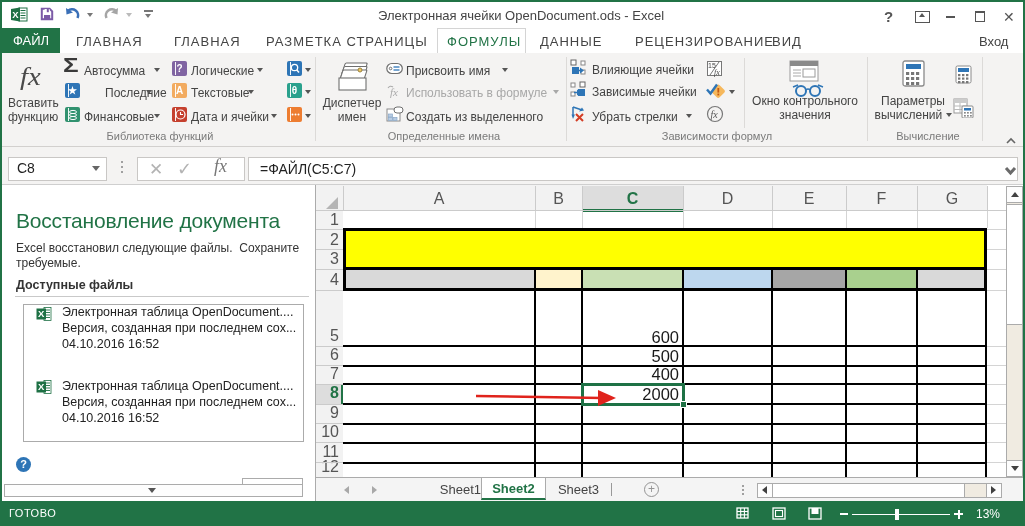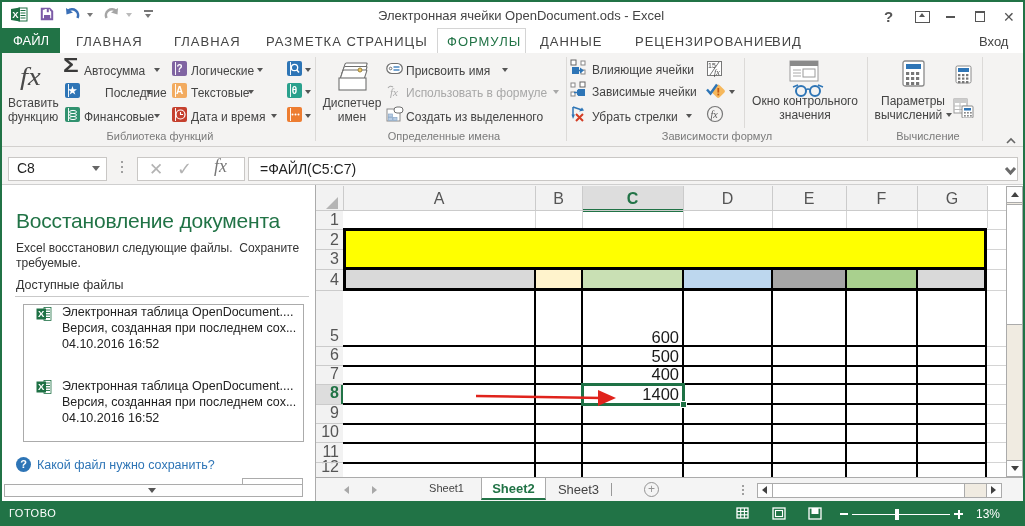--- a/index.html
+++ b/index.html
@@ -118,21 +118,21 @@
 <div class="abs bk" style="left:172px;top:61px;background:#8064a2;">?</div>
 <div class="abs rtxt" style="left:191px;top:64px;">Логические</div>
 <div class="abs dd" style="left:257px;top:68px;"></div>
 <div class="abs bk" style="left:172px;top:83px;background:#f2ab60;">A</div>
 <div class="abs rtxt" style="left:191px;top:86px;">Текстовые</div>
 <div class="abs dd" style="left:248px;top:90px;"></div>
 <div class="abs bk" style="left:172px;top:107px;background:#c5402e;"><svg width="15" height="15">
       <circle cx="8.5" cy="7.5" r="4.5" fill="none" stroke="#fff" stroke-width="1.2"></circle>
       <path d="M8.5 5 V7.5 H11" fill="none" stroke="#fff" stroke-width="1.1"></path>
     </svg></div>
-<div class="abs rtxt" style="left:191px;top:110px;">Дата и время</div>
+<div class="abs rtxt" style="left:191px;top:110px;">Дата и ячейки</div>
 <div class="abs dd" style="left:271px;top:114px;"></div>
 
 <div class="abs bk" style="left:287px;top:61px;background:#2e75b6;"><svg width="15" height="15">
       <circle cx="7.5" cy="6.5" r="3.2" fill="none" stroke="#fff" stroke-width="1.3"></circle>
       <line x1="9.8" y1="9" x2="12" y2="11.5" stroke="#fff" stroke-width="1.5"></line>
     </svg></div>
 <div class="abs dd" style="left:305px;top:68px;"></div>
 <div class="abs bk" style="left:287px;top:83px;background:#2aa18d;">θ</div>
 <div class="abs dd" style="left:305px;top:90px;"></div>
 <div class="abs bk" style="left:287px;top:107px;background:#ed7d31;"><svg width="15" height="15">
@@ -304,21 +304,21 @@
 <div class="abs" style="left:260px;top:161px;font-size:14px;color:#222;">=ФАЙЛ(C5:C7)</div>
 <svg class="abs" style="left:1004px;top:166px;" width="13" height="11">
     <path d="M2 2 L6.5 7 L11 2" fill="none" stroke="#6a6a6a" stroke-width="3"></path>
   </svg>
 
 <div class="abs" style="left:2px;top:184px;width:1021px;height:1px;background:#cfcfcf;"></div>
 
 <div id="panel" class="abs" style="left:2px;top:185px;width:314px;height:316px;background:#fff;border-right:1px solid #ababab;box-sizing:border-box;">
  <div class="abs" style="left:14px;top:24px;font-size:21px;letter-spacing:-0.2px;color:#217346;white-space:nowrap;">Восстановление документа</div>
  <div class="abs" style="left:14px;top:56px;width:300px;font-size:12px;line-height:14.5px;color:#333;">Excel восстановил следующие файлы.&nbsp; Сохраните<br>требуемые.</div>
- <div class="abs" style="left:14px;top:93px;font-size:12.5px;font-weight:normal;color:#333;">Доступные файлы</div>
+ <div class="abs" style="left:14px;top:93px;font-size:12.5px;font-weight:bold;color:#333;">Доступные файлы</div>
  <div class="abs" style="left:13px;top:111px;width:294px;height:1px;background:#c9c9c9;"></div>
  <div class="abs" style="left:21px;top:119px;width:281px;height:138px;border:1px solid #ababab;box-sizing:border-box;"></div>
 
  <svg class="abs xlicon" style="left:34px;top:121px;" width="16" height="16" viewBox="0 0 16 16">
   <rect x="8" y="1.5" width="7" height="13" fill="#fff" stroke="#1e7145" stroke-width="0.8"></rect>
   <line x1="9" y1="4" x2="14" y2="4" stroke="#1e7145" stroke-width="0.9"></line>
   <line x1="9" y1="6.5" x2="14" y2="6.5" stroke="#1e7145" stroke-width="0.9"></line>
   <line x1="9" y1="9" x2="14" y2="9" stroke="#1e7145" stroke-width="0.9"></line>
   <line x1="9" y1="11.5" x2="14" y2="11.5" stroke="#1e7145" stroke-width="0.9"></line>
   <rect x="0.5" y="2.5" width="9.5" height="11" fill="#1e7145"></rect>
@@ -331,21 +331,20 @@
   <line x1="9" y1="4" x2="14" y2="4" stroke="#1e7145" stroke-width="0.9"></line>
   <line x1="9" y1="6.5" x2="14" y2="6.5" stroke="#1e7145" stroke-width="0.9"></line>
   <line x1="9" y1="9" x2="14" y2="9" stroke="#1e7145" stroke-width="0.9"></line>
   <line x1="9" y1="11.5" x2="14" y2="11.5" stroke="#1e7145" stroke-width="0.9"></line>
   <rect x="0.5" y="2.5" width="9.5" height="11" fill="#1e7145"></rect>
   <text x="5.2" y="11" font-size="9.5" font-weight="bold" fill="#fff" text-anchor="middle" font-family="Liberation Sans">X</text>
  </svg>
  <div class="abs entry" style="left:60px;top:193px;">Электронная таблица OpenDocument....<br>Версия, созданная при последнем сох...<br>04.10.2016 16:52</div>
 
  <div class="abs" style="left:14px;top:272px;width:15px;height:15px;border-radius:50%;background:#2e75b6;color:#fff;font-size:11px;font-weight:bold;text-align:center;line-height:15px;">?</div>
- <div class="abs" style="left:35px;top:273px;font-size:12.5px;color:#2e75b6;">Какой файл нужно сохранить?</div>
 
  <div class="abs" style="left:240px;top:293px;width:61px;height:7px;background:#fff;border:1px solid #ababab;box-sizing:border-box;"></div>
  <div class="abs" style="left:2px;top:299px;width:299px;height:13px;background:#fdfdfd;border:1px solid #ababab;box-sizing:border-box;"></div>
  <div class="abs" style="left:146px;top:303px;width:0;height:0;border-left:4px solid transparent;border-right:4px solid transparent;border-top:5px solid #555;"></div>
 </div>
 
 <div id="grid" class="abs" style="left:316px;top:185px;width:707px;height:292px;background:#fff;overflow:hidden;">
 
  <div class="abs" style="left:0;top:0;width:671px;height:26px;background:#f2f2f2;"></div>
  <div class="abs" style="left:0;top:0;width:27px;height:292px;background:#f2f2f2;"></div>
@@ -452,42 +451,42 @@
  <div class="abs hb" style="top:180px;"></div>
  <div class="abs hb" style="top:198px;"></div>
  <div class="abs hb" style="top:218px;"></div>
  <div class="abs hb" style="top:238px;"></div>
  <div class="abs hb" style="top:257px;"></div>
  <div class="abs hb" style="top:277px;"></div>
 
  <div class="abs val" style="top:143px;">600</div>
  <div class="abs val" style="top:162px;">500</div>
  <div class="abs val" style="top:180px;">400</div>
- <div class="abs val" style="top:200px;">1400</div>
+ <div class="abs val" style="top:200px;">2000</div>
 
  <div class="abs" style="left:265px;top:198px;width:104px;height:23px;border:3px solid #1e7145;box-sizing:border-box;"></div>
  <div class="abs" style="left:364px;top:216px;width:7px;height:7px;background:#1e7145;border:1px solid #fff;box-sizing:border-box;"></div>
 
  <svg class="abs" style="left:0;top:0;" width="707" height="292">
   <line x1="160" y1="211" x2="286" y2="213" stroke="#e0231c" stroke-width="2.6"></line>
   <polygon points="282,205 300,213 282,221" fill="#e0231c"></polygon>
  </svg>
 
  <div class="abs" style="left:690px;top:1px;width:17px;height:291px;background:#f0ebe1;border:1px solid #ababab;box-sizing:border-box;"></div>
  <div class="abs" style="left:690px;top:1px;width:17px;height:17px;background:#fdfdfd;border:1px solid #ababab;box-sizing:border-box;"></div>
  <div class="abs" style="left:695px;top:7px;width:0;height:0;border-left:4px solid transparent;border-right:4px solid transparent;border-bottom:5px solid #404040;"></div>
  <div class="abs" style="left:690px;top:19px;width:17px;height:121px;background:#fff;border:1px solid #ababab;box-sizing:border-box;"></div>
  <div class="abs" style="left:690px;top:275px;width:17px;height:17px;background:#fdfdfd;border:1px solid #ababab;box-sizing:border-box;"></div>
  <div class="abs" style="left:695px;top:281px;width:0;height:0;border-left:4px solid transparent;border-right:4px solid transparent;border-top:5px solid #404040;"></div>
 </div>
 
 <div id="tabbar" class="abs" style="left:316px;top:477px;width:707px;height:24px;background:#f4f4f4;border-top:1px solid #ababab;box-sizing:border-box;">
  <div class="abs" style="left:28px;top:8px;width:0;height:0;border-top:4px solid transparent;border-bottom:4px solid transparent;border-right:5px solid #a8a8a8;"></div>
  <div class="abs" style="left:56px;top:8px;width:0;height:0;border-top:4px solid transparent;border-bottom:4px solid transparent;border-left:5px solid #a8a8a8;"></div>
- <div class="abs" style="left:96px;top:4px;width:69px;text-align:center;font-size:11px;color:#444;">Sheet1</div>
+ <div class="abs" style="left:96px;top:4px;width:69px;text-align:right;font-size:13px;color:#444;">Sheet1</div>
  <div class="abs" style="left:165px;top:0px;width:65px;height:22px;background:#fff;border:1px solid #ababab;border-top:none;border-bottom:2px solid #217346;box-sizing:border-box;text-align:center;font-size:13px;font-weight:bold;color:#217346;padding-top:3px;">Sheet2</div>
  <div class="abs" style="left:230px;top:4px;width:65px;text-align:center;font-size:13px;color:#444;">Sheet3</div>
  <div class="abs" style="left:295px;top:5px;width:1px;height:13px;background:#999;"></div>
  <div class="abs" style="left:328px;top:4px;width:15px;height:15px;border:1px solid #949494;border-radius:50%;box-sizing:border-box;color:#949494;font-size:12px;line-height:13px;text-align:center;">+</div>
  <div class="abs" style="left:426px;top:7px;width:2px;height:2px;background:#a0a0a0;"></div>
 <div class="abs" style="left:426px;top:11px;width:2px;height:2px;background:#a0a0a0;"></div>
 <div class="abs" style="left:426px;top:15px;width:2px;height:2px;background:#a0a0a0;"></div>
  <div class="abs" style="left:441px;top:5px;width:245px;height:15px;background:#f0ebe1;border:1px solid #ababab;box-sizing:border-box;"></div>
  <div class="abs" style="left:441px;top:5px;width:16px;height:15px;background:#fdfdfd;border:1px solid #ababab;box-sizing:border-box;"></div>
  <div class="abs" style="left:446px;top:8px;width:0;height:0;border-top:4px solid transparent;border-bottom:4px solid transparent;border-right:5px solid #404040;"></div>

